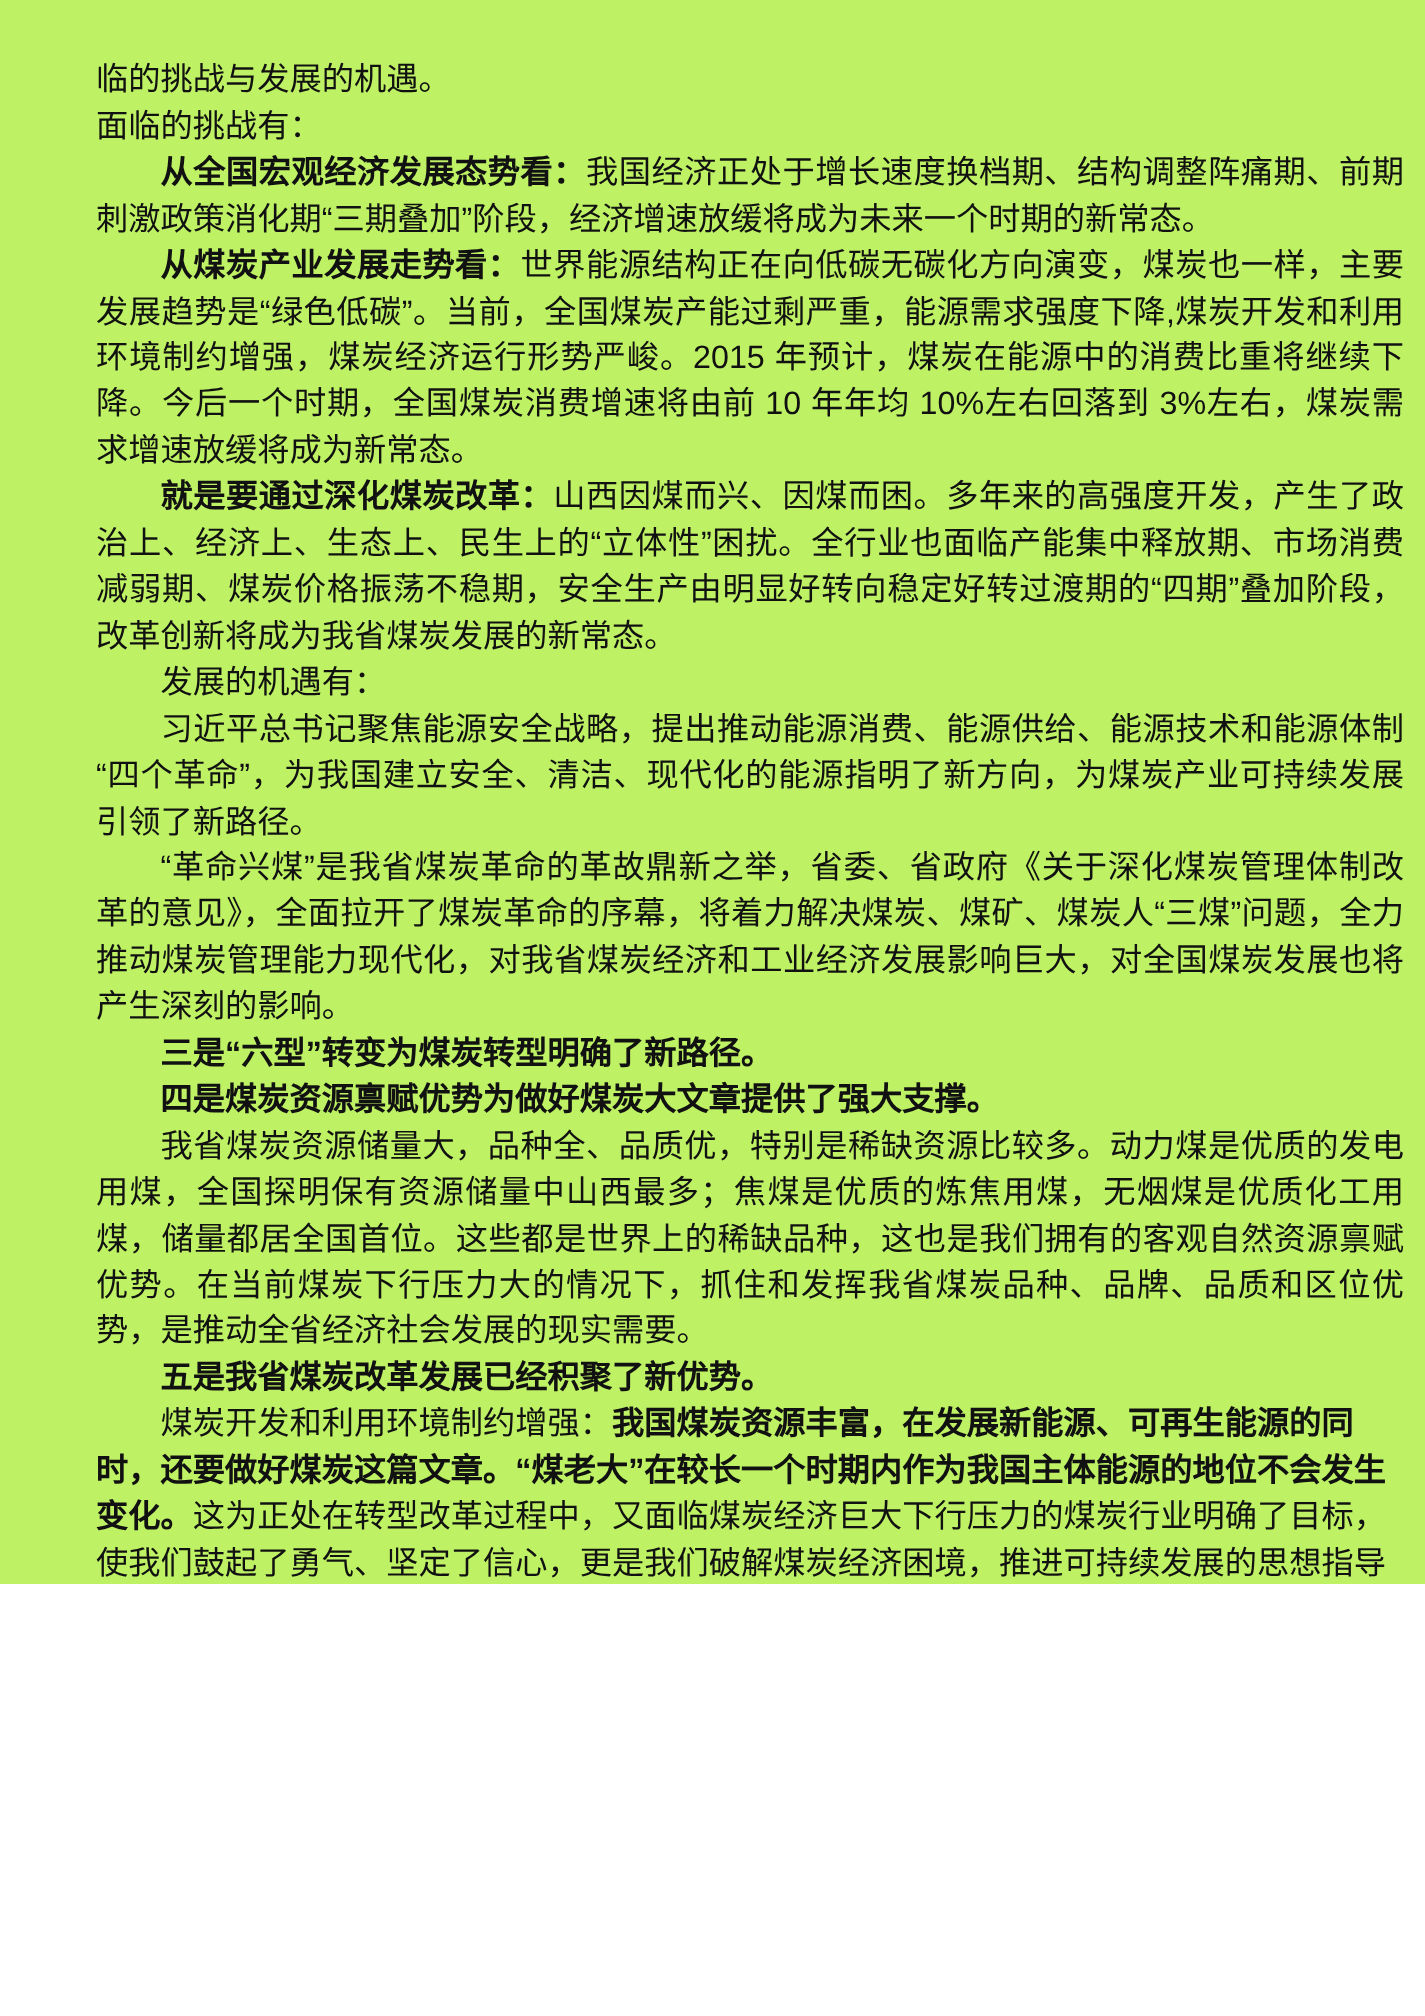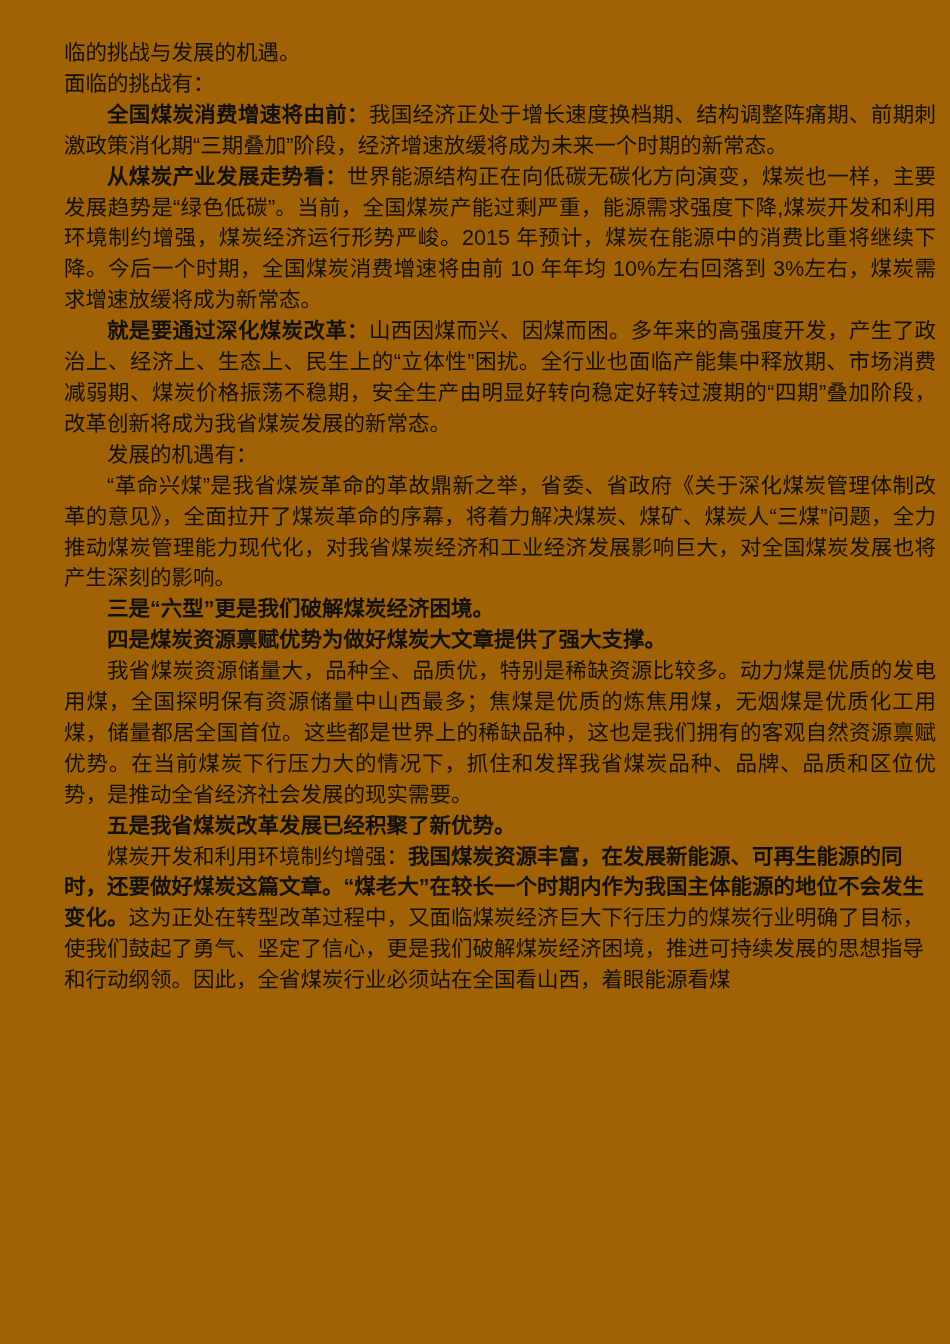--- a/index.html
+++ b/index.html
@@ -8,22 +8,22 @@
     padding: 0;
     background: #ffffff;
   }
   body {
     font-family: "Liberation Sans", "DejaVu Sans", sans-serif;
     color: #000000;
   }
   .page {
     position: relative;
     width: 950px;
-    height: 1344px;
-    background: #a16207;
+    height: 1056px;
+    background: #bef264;
     overflow: hidden;
     box-sizing: border-box;
   }
   .doc-body {
     position: absolute;
     left: 64px;
     top: 38px;
     width: 872px;
   }
   .para {
@@ -62,44 +62,47 @@
 
     <p class="para noindent">
       <span>临的挑战与发展的机遇。</span>
     </p>
 
     <p class="para noindent">
       <span>面临的挑战有：</span>
     </p>
 
     <p class="para indent">
-      <span class="runbold">全国煤炭消费增速将由前：</span><span>我国经济正处于增长速度换档期、结构调整阵痛期、前期刺激政策消化期“三期叠加”阶段，经济增速放缓将成为未来一个时期的新常态。</span>
+      <span class="runbold">从全国宏观经济发展态势看：</span><span>我国经济正处于增长速度换档期、结构调整阵痛期、前期刺激政策消化期“三期叠加”阶段，经济增速放缓将成为未来一个时期的新常态。</span>
     </p>
 
     <p class="para indent">
       <span class="runbold">从煤炭产业发展走势看：</span><span>世界能源结构正在向低碳无碳化方向演变，煤炭也一样，主要发展趋势是“绿色低碳”。当前，全国煤炭产能过剩严重，能源需求强度下降,煤炭开发和利用环境制约增强，煤炭经济运行形势严峻。2015 年预计，煤炭在能源中的消费比重将继续下降。今后一个时期，全国煤炭消费增速将由前 10 年年均 10%左右回落到 3%左右，煤炭需求增速放缓将成为新常态。</span>
     </p>
 
     <p class="para indent">
       <span class="runbold">就是要通过深化煤炭改革：</span><span>山西因煤而兴、因煤而困。多年来的高强度开发，产生了政治上、经济上、生态上、民生上的“立体性”困扰。全行业也面临产能集中释放期、市场消费减弱期、煤炭价格振荡不稳期，安全生产由明显好转向稳定好转过渡期的“四期”叠加阶段，改革创新将成为我省煤炭发展的新常态。</span>
     </p>
 
     <p class="para indent">
       <span>发展的机遇有：</span>
     </p>
 
 
+    <p class="para indent">
+      <span>习近平总书记聚焦能源安全战略，提出推动能源消费、能源供给、能源技术和能源体制“四个革命”，为我国建立安全、清洁、现代化的能源指明了新方向，为煤炭产业可持续发展引领了新路径。</span>
+    </p>
 
 
     <p class="para indent">
       <span>“革命兴煤”是我省煤炭革命的革故鼎新之举，省委、省政府《关于深化煤炭管理体制改革的意见》，全面拉开了煤炭革命的序幕，将着力解决煤炭、煤矿、煤炭人“三煤”问题，全力推动煤炭管理能力现代化，对我省煤炭经济和工业经济发展影响巨大，对全国煤炭发展也将产生深刻的影响。</span>
     </p>
 
     <p class="para indent b">
-      <span>三是“六型”更是我们破解煤炭经济困境。</span>
+      <span>三是“六型”转变为煤炭转型明确了新路径。</span>
     </p>
 
 
     <p class="para indent b">
       <span>四是煤炭资源禀赋优势为做好煤炭大文章提供了强大支撑。</span>
     </p>
 
     <p class="para indent">
       <span>我省煤炭资源储量大，品种全、品质优，特别是稀缺资源比较多。动力煤是优质的发电用煤，全国探明保有资源储量中山西最多；焦煤是优质的炼焦用煤，无烟煤是优质化工用煤，储量都居全国首位。这些都是世界上的稀缺品种，这也是我们拥有的客观自然资源禀赋优势。在当前煤炭下行压力大的情况下，抓住和发挥我省煤炭品种、品牌、品质和区位优势，是推动全省经济社会发展的现实需要。</span>
     </p>

